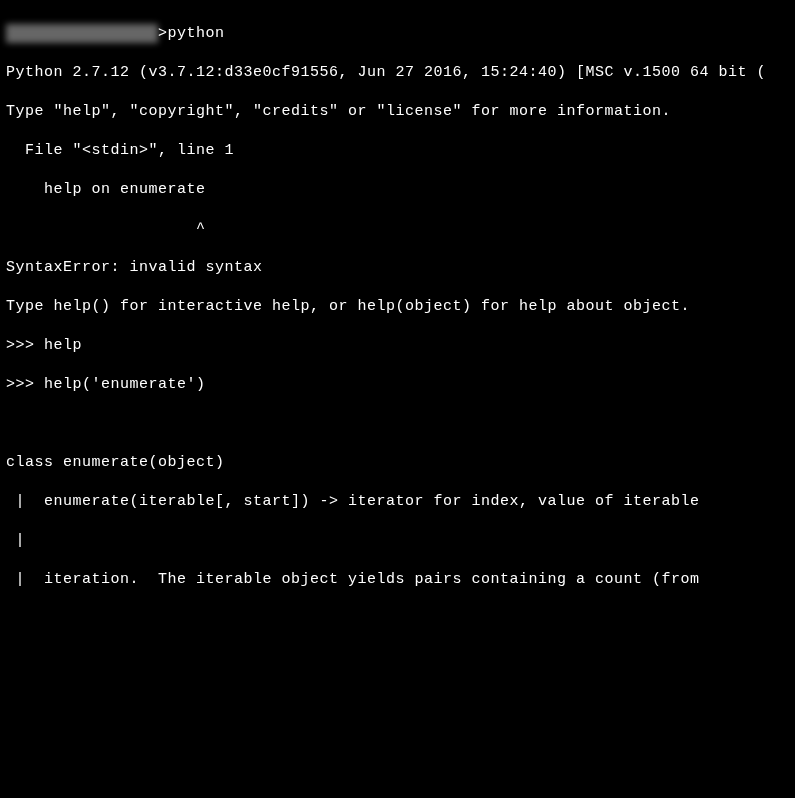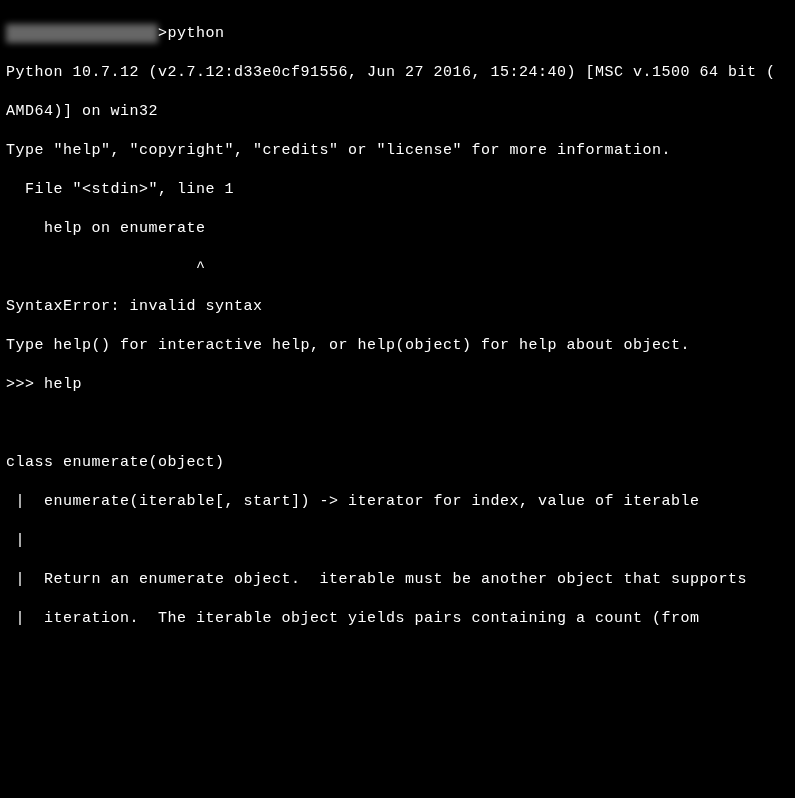--- a/index.html
+++ b/index.html
@@ -33,34 +33,33 @@
       opacity: 0.4;
       display: inline-block;
       user-select: none;
     }
   </style>
 </head>
 <body>
 
 <div class="terminal">
 <span class="line"><span class="obscured">████████████████</span><span>&gt;python</span></span>
-<span class="line">Python 10.7.12 (v2.7.12:d33e0cf91556, Jun 27 2016, 15:24:40) [MSC v.1500 64 bit (</span>
-<span class="line">AMD64)] on win32</span>
+<span class="line">Python 2.7.12 (v3.7.12:d33e0cf91556, Jun 27 2016, 15:24:40) [MSC v.1500 64 bit (</span>
 <span class="line">Type "help", "copyright", "credits" or "license" for more information.</span>
 <span class="line">  File "&lt;stdin&gt;", line 1</span>
 <span class="line">    help on enumerate</span>
 <span class="line">                    ^</span>
 <span class="line">SyntaxError: invalid syntax</span>
 <span class="line">Type help() for interactive help, or help(object) for help about object.</span>
 <span class="line">&gt;&gt;&gt; help</span>
+<span class="line">&gt;&gt;&gt; help('enumerate')</span>
 <span class="line"></span>
 <span class="line">class enumerate(object)</span>
 <span class="line"> |  enumerate(iterable[, start]) -&gt; iterator for index, value of iterable</span>
 <span class="line"> |</span>
-<span class="line"> |  Return an enumerate object.  iterable must be another object that supports</span>
 <span class="line"> |  iteration.  The iterable object yields pairs containing a count (from</span>
 
 
 
 
 
 
 
 
 

